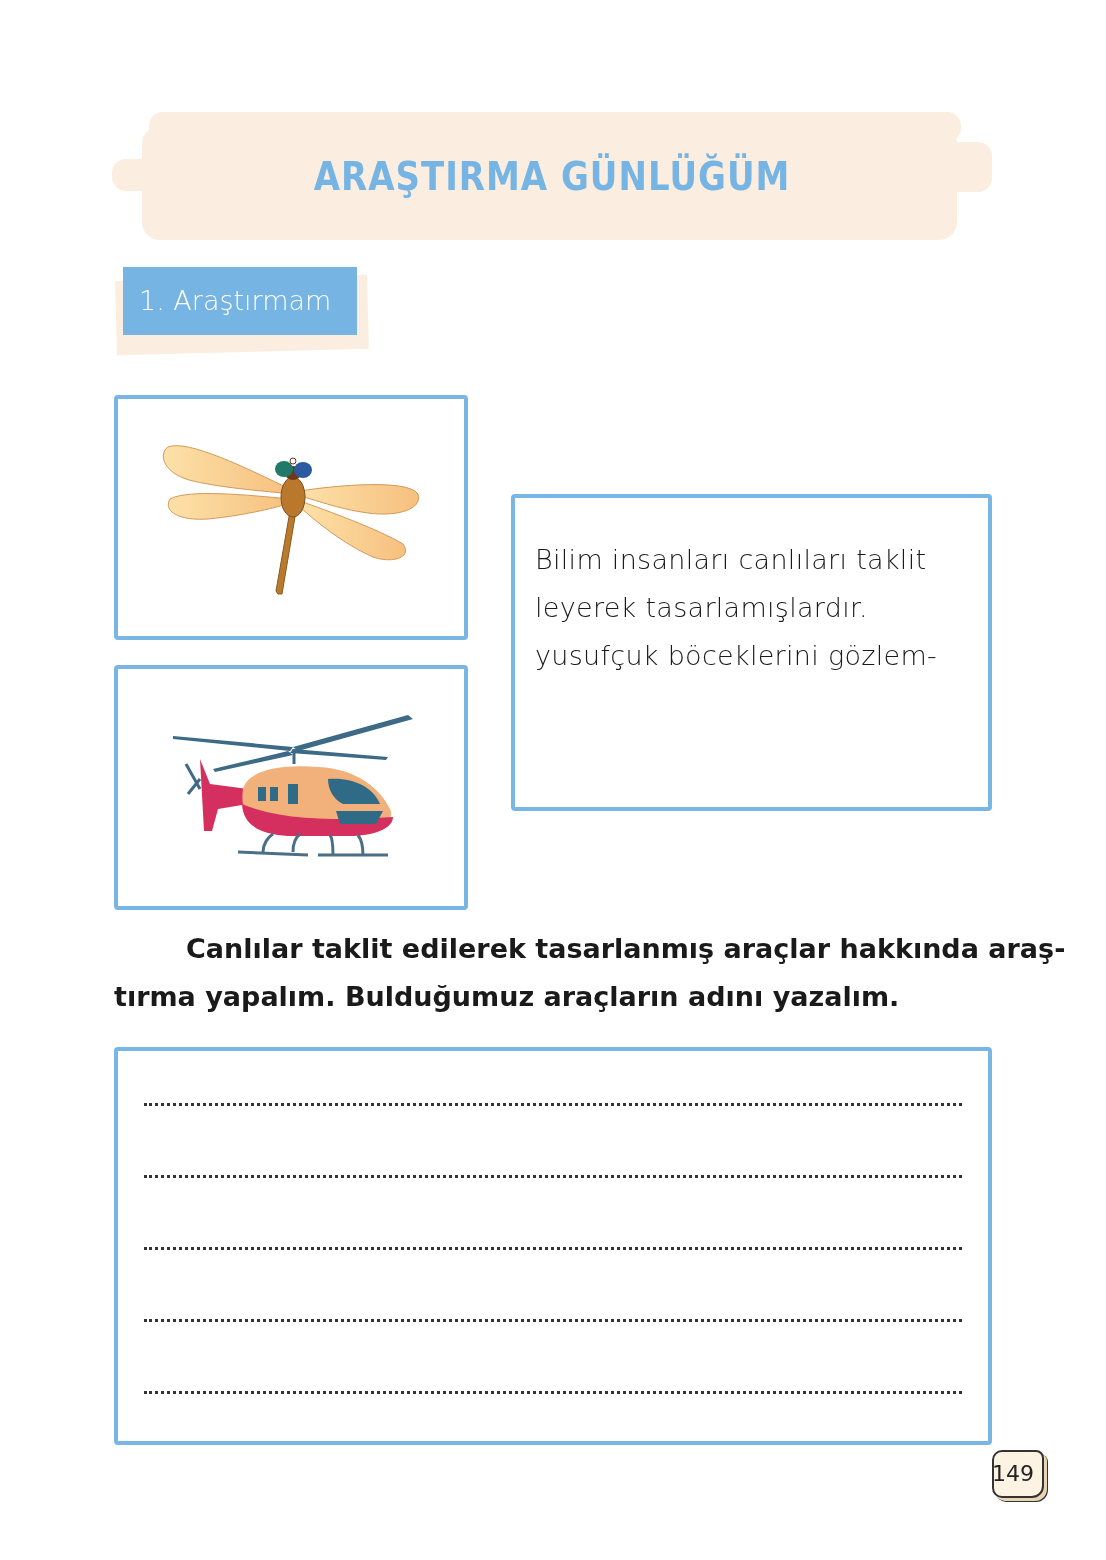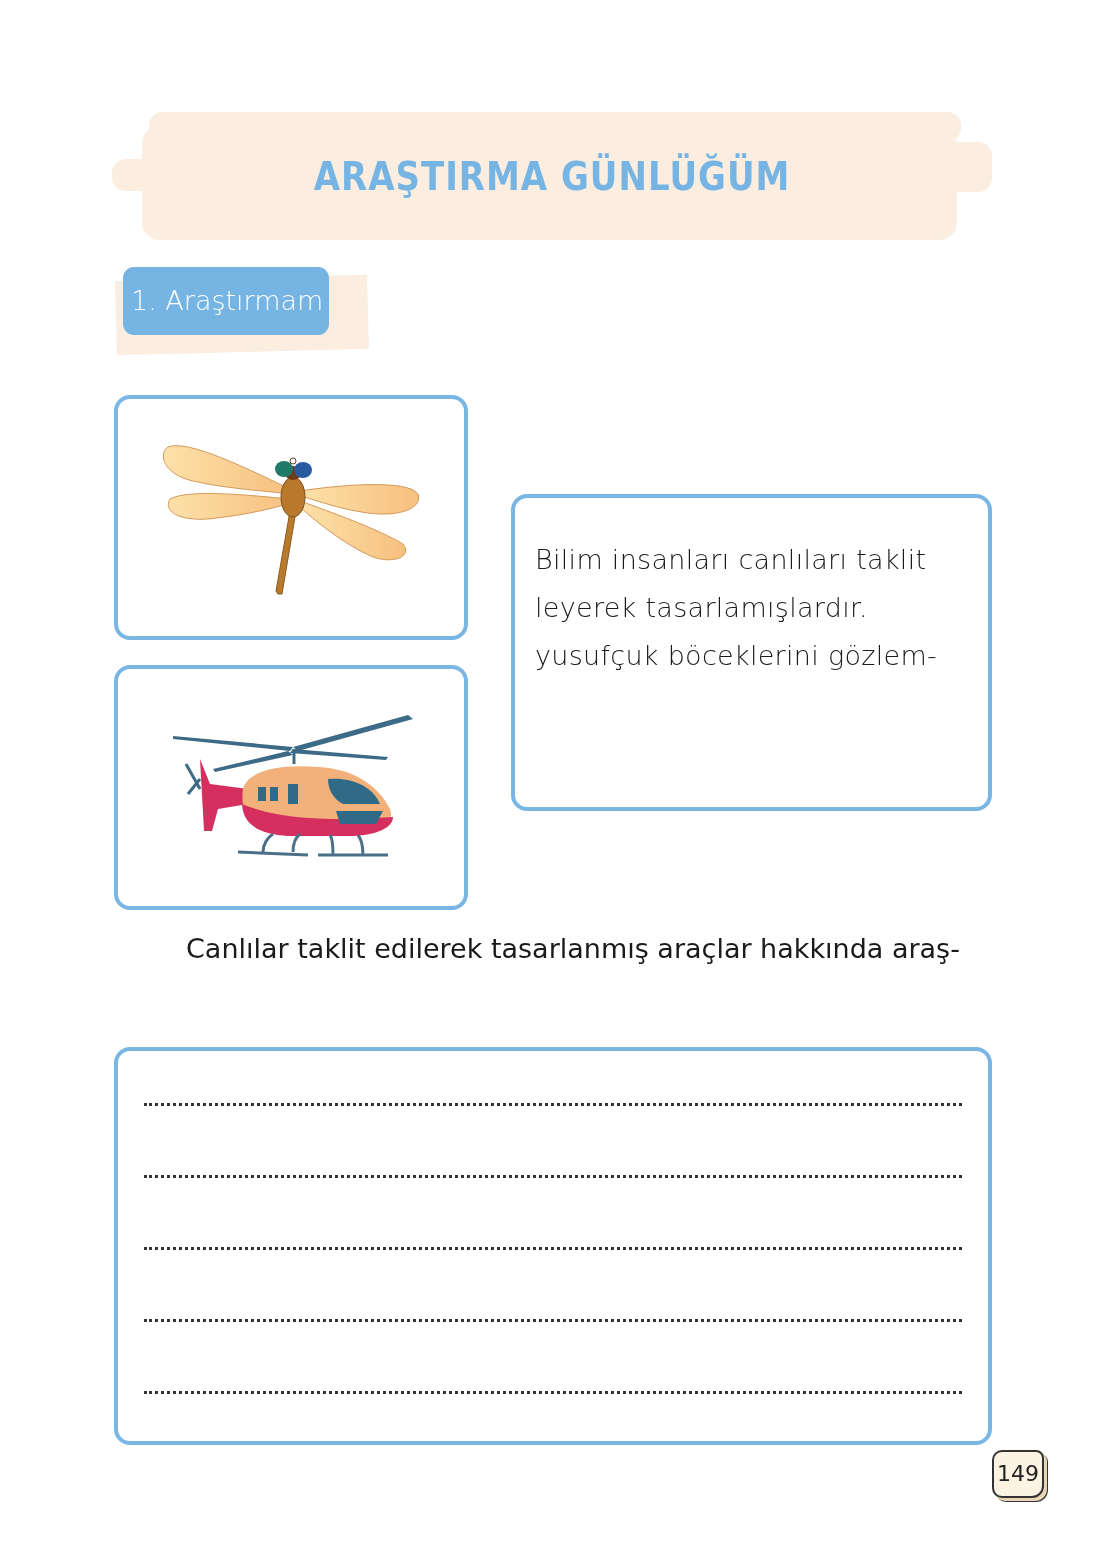--- a/index.html
+++ b/index.html
@@ -10,48 +10,48 @@
   .banner { position: absolute; left: 112px; top: 112px; width: 880px; height: 130px; }
   .banner .plank { position: absolute; background: #fbede0; border-radius: 14px; }
   .banner-title { position: absolute; left: 0; right: 0; top: 44px; text-align: center;
                   font-family: "DejaVu Sans", sans-serif; font-weight: bold; font-size: 34px;
                   letter-spacing: 1px; color: #76b4e3; text-transform: uppercase;
                   transform: scaleY(1.15); }
 
   
   .section-back { position: absolute; left: 116px; top: 278px; width: 252px; height: 74px;
                   background: #fbede0; transform: rotate(-1.5deg); }
-  .section-label { position: absolute; left: 123px; top: 267px; width: 206px; height: 68px;
+  .section-label { position: absolute; left: 123px; top: 267px; width: 234px; height: 68px;
                    background: #76b4e3; color: #ffffff; font-size: 27px; line-height: 68px;
-                   padding-left: 8px; box-sizing: border-box; font-weight: 300; border-radius: 11px; }
+                   padding-left: 16px; box-sizing: border-box; font-weight: 300; }
 
   
-  .box { position: absolute; border: 4px solid #7ab6e4; border-radius: 16px; background: #fff; box-sizing: border-box; }
+  .box { position: absolute; border: 4px solid #7ab6e4; border-radius: 4px; background: #fff; box-sizing: border-box; }
   .img-box-1 { left: 114px; top: 395px; width: 354px; height: 245px; }
   .img-box-2 { left: 114px; top: 665px; width: 354px; height: 245px; }
   .text-box  { left: 511px; top: 494px; width: 481px; height: 317px; }
   .answer-box { left: 114px; top: 1047px; width: 878px; height: 398px; }
 
   .info-text { position: absolute; left: 20px; top: 38px; right: 20px; font-size: 27px; line-height: 48px;
                font-weight: 300; letter-spacing: 0.3px; }
   .info-text div { white-space: nowrap; }
 
   .prompt { position: absolute; left: 114px; top: 925px; width: 878px; font-size: 27px; line-height: 48px;
-            font-weight: 400; }
+            font-weight: 700; }
   .prompt div { white-space: nowrap; }
   .prompt .l1 { text-indent: 72px; }
 
   .dot-line { position: absolute; left: 26px; right: 26px; height: 0;
               border-top: 3px dotted #333; }
 
   .page-num { position: absolute; left: 992px; top: 1450px; width: 56px; height: 52px; }
   .page-num .tile { position: absolute; left: 0; top: 0; width: 52px; height: 48px; background: #fdf3e3;
                     border: 2px solid #333; border-radius: 10px 8px 12px 10px; box-sizing: border-box;
                     box-shadow: 3px 3px 0 #e7d5b3, 4px 4px 0 #333; }
-  .page-num span { position: absolute; left: 0; top: 0; width: 52px; line-height: 48px; text-align: center;
+  .page-num span { position: absolute; left: 0; top: 0; width: 52px; line-height: 48px; text-align: left;
                    font-size: 22px; color: #222; }
 </style>
 </head>
 <body>
 
 <div class="banner">
   <div class="plank" style="left:37px; top:0; width:812px; height:30px;"></div>
   <div class="plank" style="left:0; top:47px; width:880px; height:32px;"></div>
   <div class="plank" style="left:30px; top:14px; width:815px; height:114px; border-radius:18px;"></div>
   <div class="plank" style="left:750px; top:30px; width:130px; height:50px; border-radius:14px;"></div>
@@ -125,20 +125,21 @@
 <div class="box text-box">
   <div class="info-text">
     <div>Bilim insanları canlıları taklit</div>
     <div>leyerek tasarlamışlardır.</div>
     <div>yusufçuk böceklerini gözlem-</div>
   </div>
 </div>
 
 <div class="prompt">
   <div class="l1">Canlılar taklit edilerek tasarlanmış araçlar hakkında araş-</div>
+  <div>tırma yapalım. Bulduğumuz araçların adını yazalım.</div>
 </div>
 
 <div class="box answer-box">
   <div class="dot-line" style="top:52px;"></div>
   <div class="dot-line" style="top:124px;"></div>
   <div class="dot-line" style="top:196px;"></div>
   <div class="dot-line" style="top:268px;"></div>
   <div class="dot-line" style="top:340px;"></div>
 </div>
 

